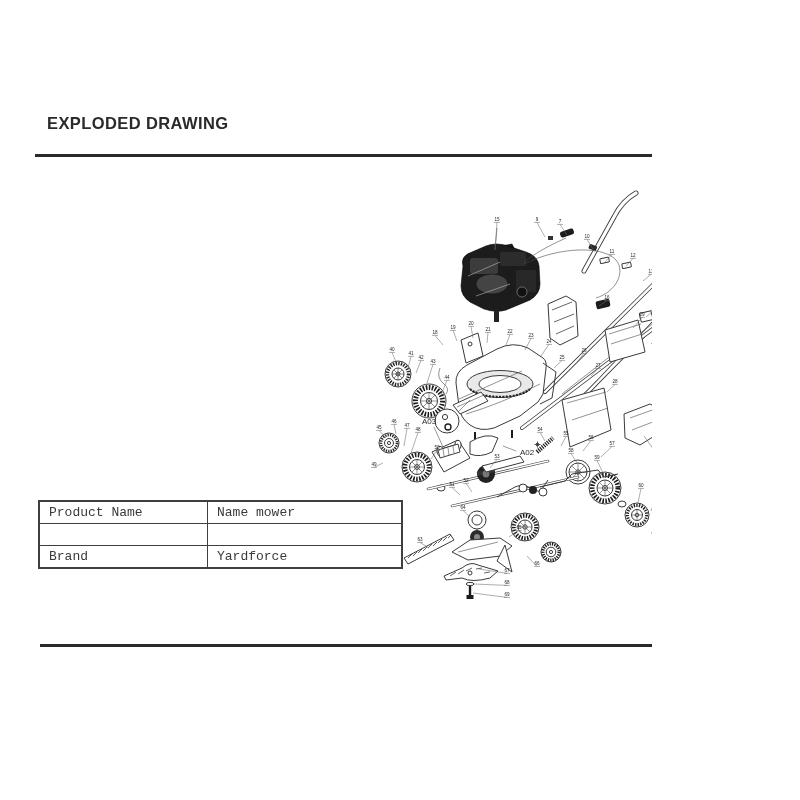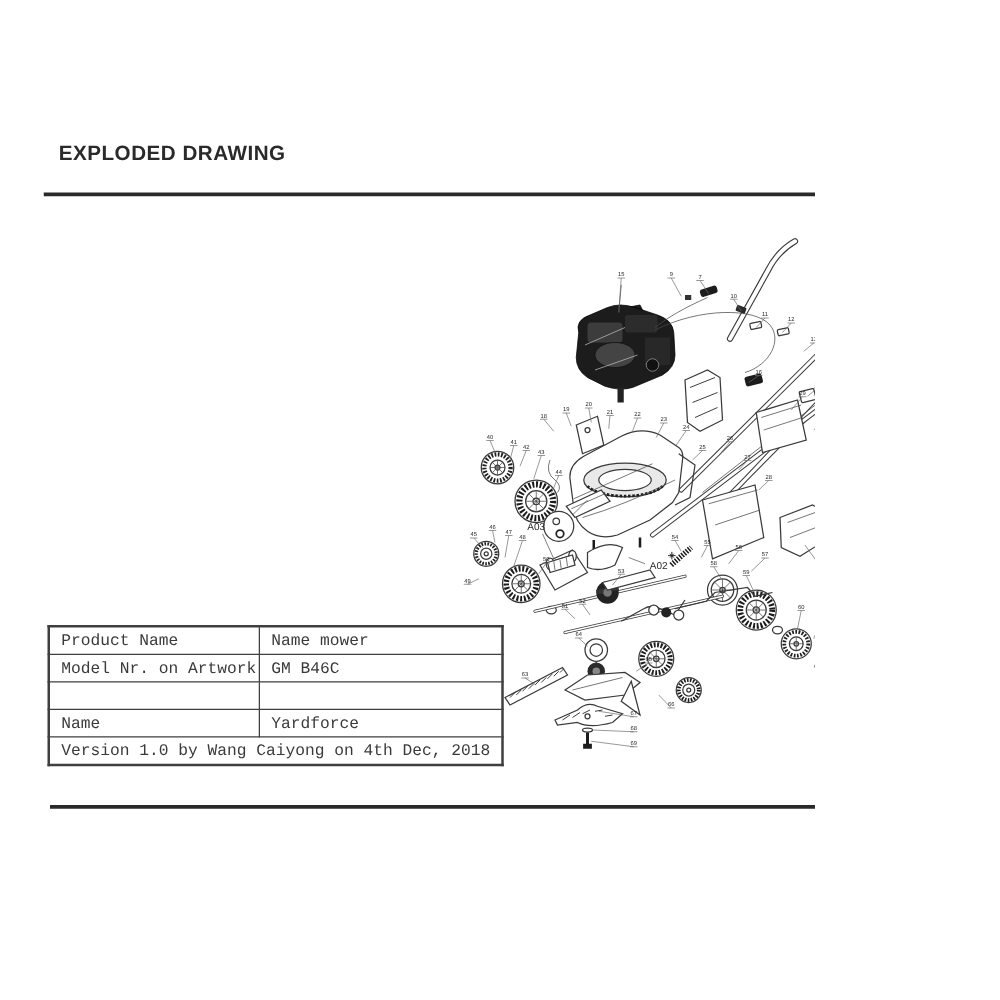--- a/index.html
+++ b/index.html
@@ -500,33 +500,26 @@
       </g>
   </svg>
 
   <table class="info">
     <tbody>
         <tr>
       <td class="lbl">Product Name</td>
       <td>Name mower</td>
     </tr>
     <tr>
-      <td class="lbl">Model Nr. on Artwork</td>
-      <td>GM B46C</td>
-    </tr>
-    <tr>
       <td class="lbl"></td>
       <td></td>
     </tr>
     <tr>
-      <td class="lbl">Name</td>
+      <td class="lbl">Brand</td>
       <td>Yardforce</td>
-    </tr>
-    <tr>
-      <td colspan="2">Version 1.0 by Wang Caiyong on 4th Dec, 2018</td>
     </tr>
   </tbody>
     </table>
 
   <div class="footer-rule"></div>
   <div class="page-number">1</div>
 
 </div>
 
 </body></html>

